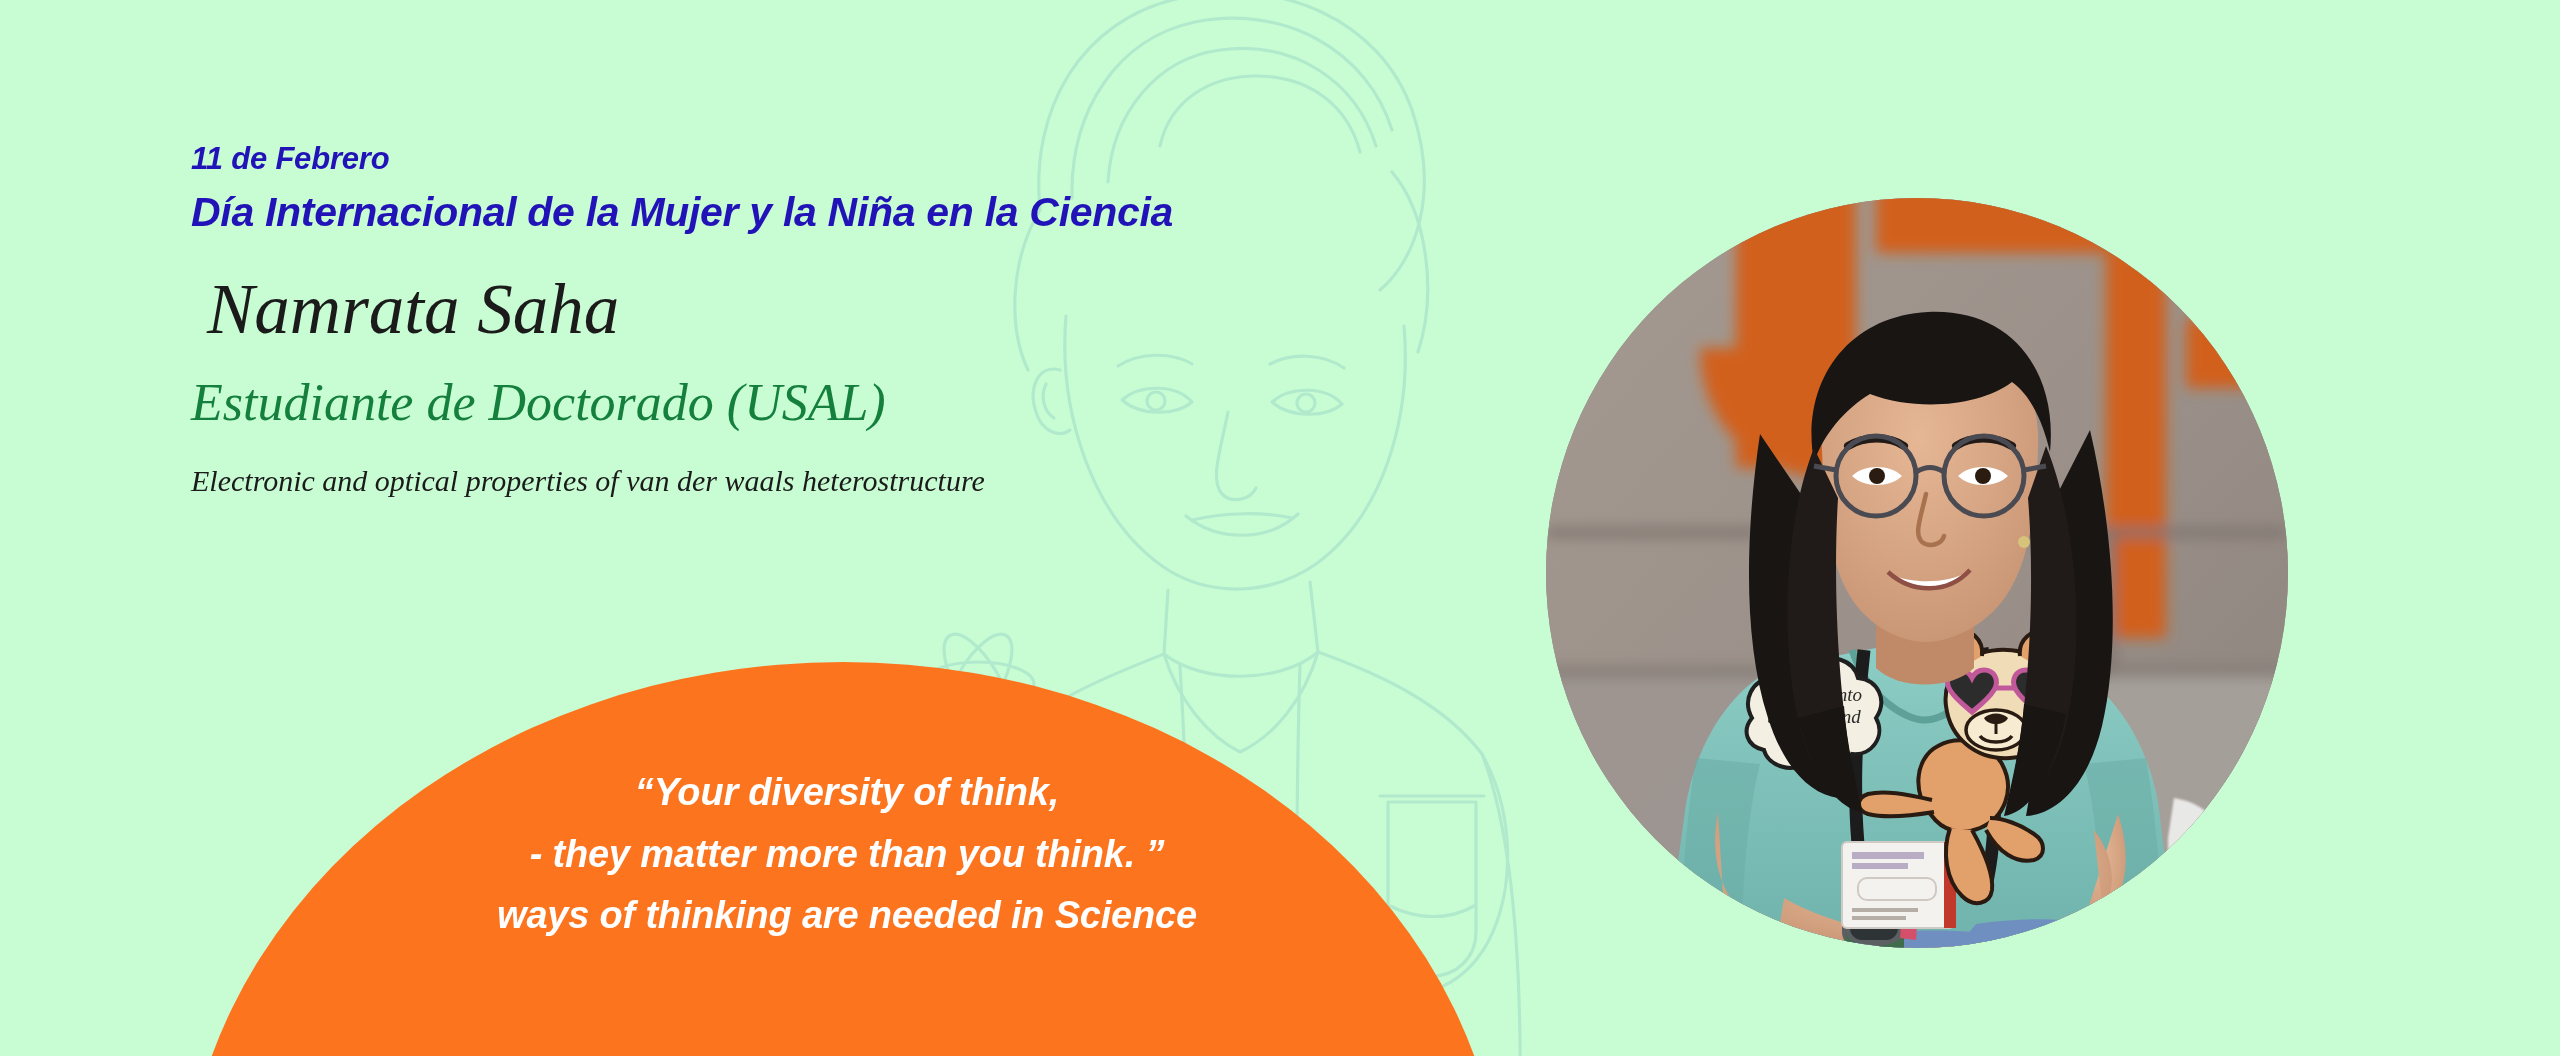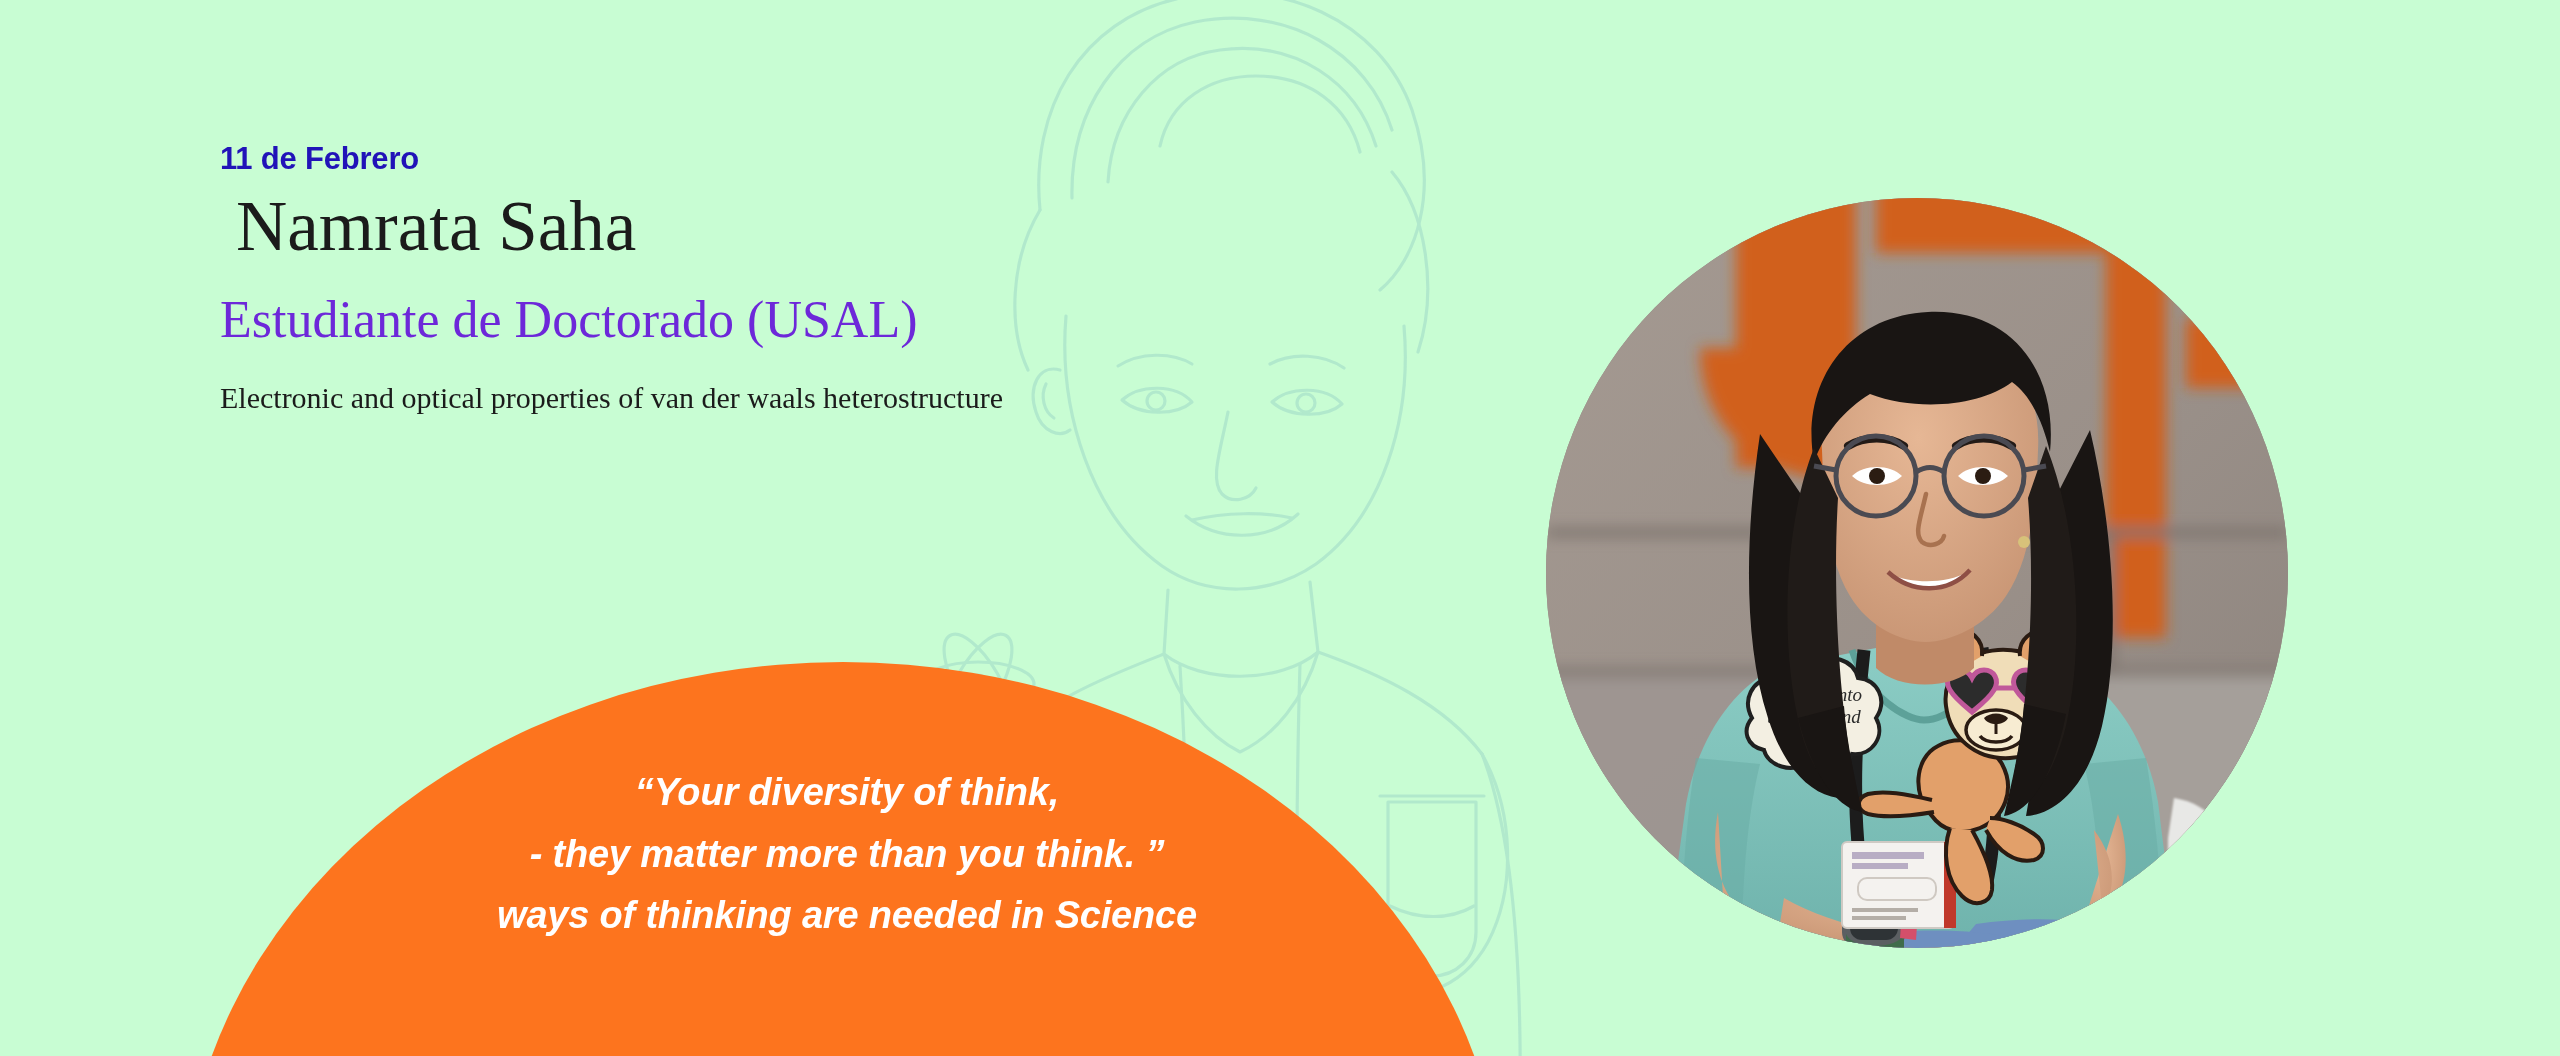--- a/index.html
+++ b/index.html
@@ -34,23 +34,24 @@
     top: 662px;
     width: 1322px;
     height: 1000px;
     background: #fd741e;
     border-radius: 661px 661px 0 0 / 560px 560px 0 0;
   }
 
   
   .text-col {
     position: absolute;
-    left: 220px;
+    left: 191px;
     top: 140px;
     width: 1300px;
+    font-style: italic;
   }
   .kicker {
     color: #2113b8;
     font-size: 31px;
     font-weight: bold;
     letter-spacing: -0.2px;
     line-height: 1.2;
     margin: 0 0 11px 0;
   }
   .headline {
@@ -64,21 +65,21 @@
   .person-name {
     font-family: "Liberation Serif", serif;
     color: #1b1b1b;
     font-size: 71px;
     font-weight: normal;
     line-height: 1.08;
     margin: 0 0 26px 16px;
   }
   .person-role {
     font-family: "Liberation Serif", serif;
-    color: #6d28d9;
+    color: #15803d;
     font-size: 52px;
     font-weight: normal;
     line-height: 1.1;
     margin: 0 0 26px 0;
   }
   .research {
     font-family: "Liberation Serif", serif;
     color: #1b1b1b;
     font-size: 30px;
     font-weight: normal;
@@ -190,20 +191,21 @@
       <ellipse cx="0" cy="0" rx="56" ry="22" transform="rotate(60)"></ellipse>
       <ellipse cx="0" cy="0" rx="56" ry="22" transform="rotate(120)"></ellipse>
       <circle cx="0" cy="0" r="9"></circle>
     </g>
   </svg>
 
   <div class="orange-dome"></div>
 
   <div class="text-col">
     <p class="kicker">11 de Febrero</p>
+    <p class="headline">Día Internacional de la Mujer y la Niña en la Ciencia</p>
     <h1 class="person-name">Namrata Saha</h1>
     <p class="person-role">Estudiante de Doctorado (USAL)</p>
     <p class="research">Electronic and optical properties of van der waals heterostructure</p>
   </div>
 
   <div class="quote">
     <span class="quote-line">“Your diversity of think,</span>
     <span class="quote-line">- they matter more than you think. ”</span>
     <span class="quote-line">ways of thinking are needed in Science</span>
   </div>

